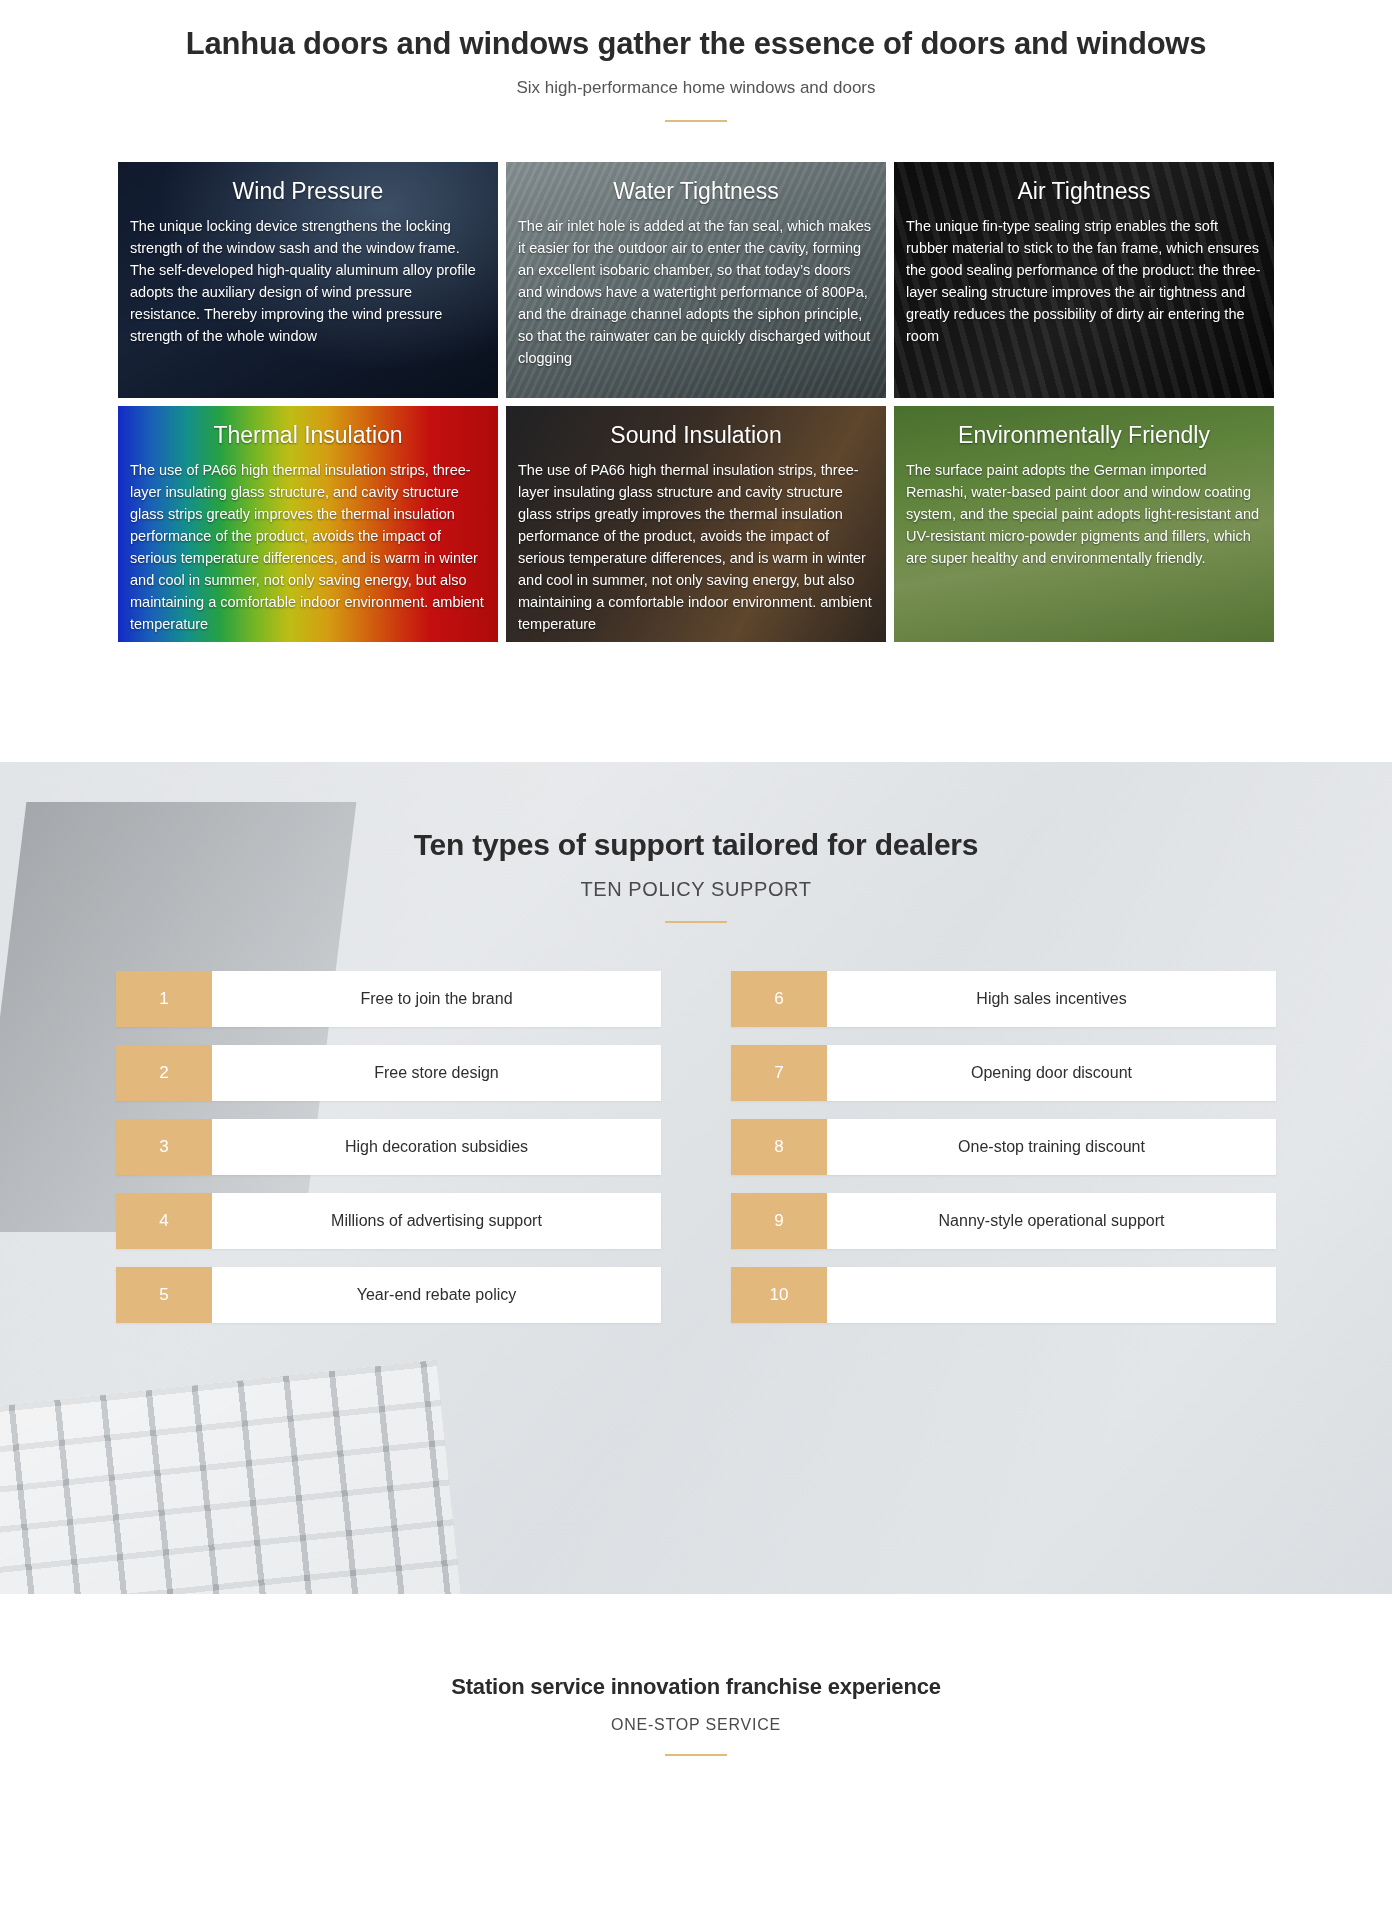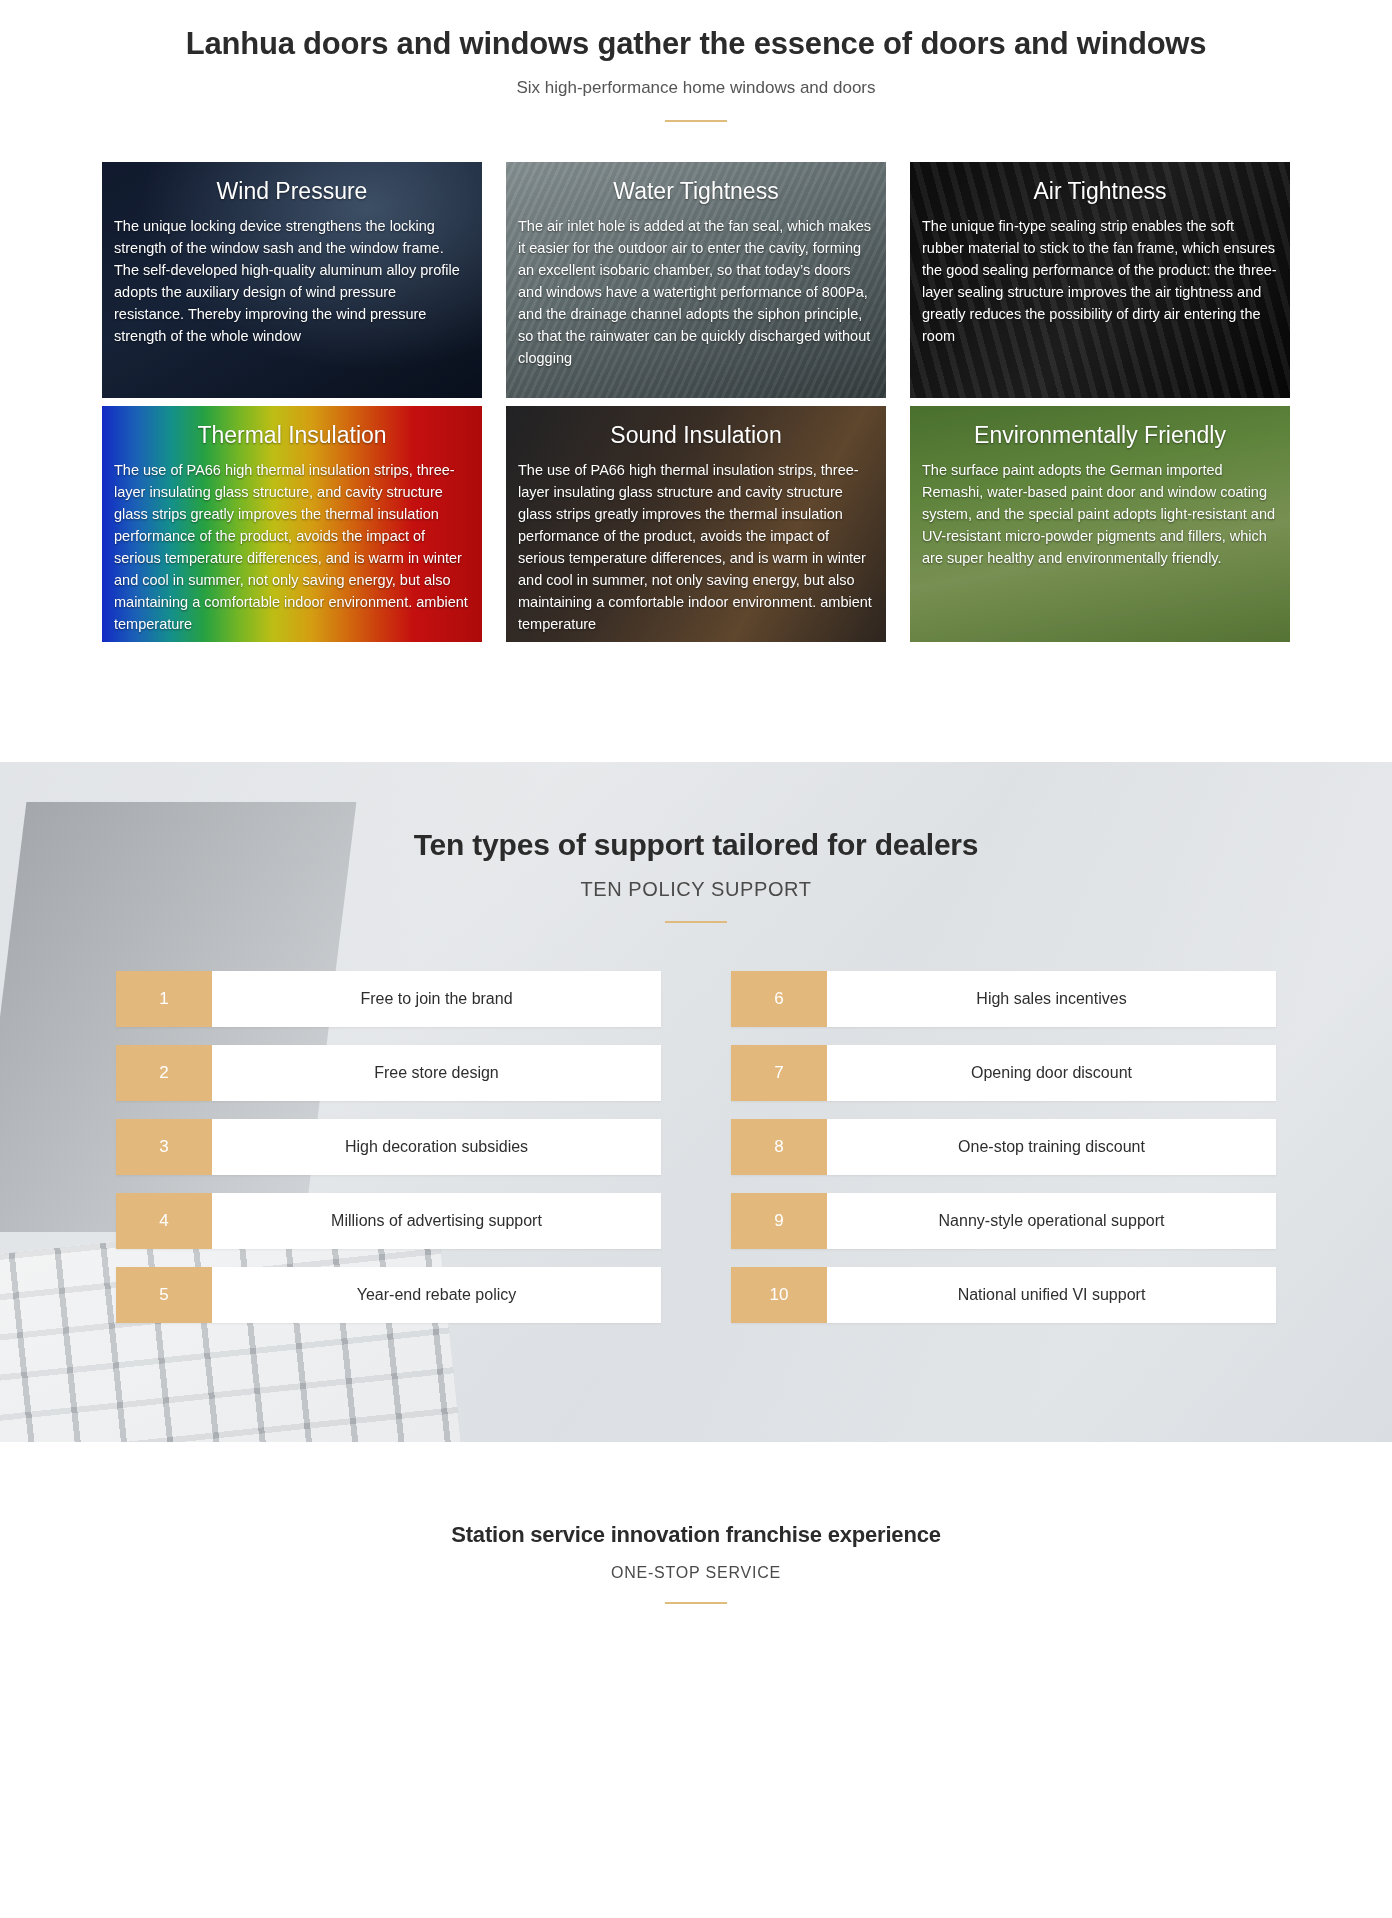--- a/index.html
+++ b/index.html
@@ -32,21 +32,21 @@
     background: #e0bb7e;
     margin: 22px auto 0;
   }
 
   .cards {
     width: 1188px;
     margin: 40px auto 0;
     display: grid;
     grid-template-columns: repeat(3, 380px);
     grid-auto-rows: 236px;
-    gap: 8px 24px;
+    gap: 8px 8px;
     justify-content: center;
   }
   .card {
     position: relative;
     overflow: hidden;
     color: #fff;
     padding: 16px 12px 0 12px;
   }
   .card .card-bg { position: absolute; inset: 0; z-index: 0; }
   .card .card-inner { position: relative; z-index: 2; }
@@ -93,21 +93,21 @@
     background:
       linear-gradient(170deg, #5f8f3c 0%, #78a84c 30%, #9ab96a 60%, #6d9443 100%);
   }
   .scrim { position: absolute; inset: 0; background: rgba(0,0,0,.22); z-index: 1; }
   .scrim.light { background: rgba(0,0,0,.12); }
 
   
   .section-support {
     margin-top: 120px;
     position: relative;
-    height: 680px;
+    height: 832px;
     background:
       linear-gradient(rgba(232,234,236,.80), rgba(226,229,232,.86)),
       linear-gradient(125deg,#c9ced3 0%,#e3e6e9 30%,#b9bfc6 55%,#dfe2e5 80%,#aab1b8 100%);
     overflow: hidden;
   }
   .kbd {
     position: absolute; left: -20px; bottom: -30px;
     width: 470px; height: 240px;
     background:
       repeating-linear-gradient(90deg, rgba(255,255,255,.55) 0 40px, rgba(150,155,160,.45) 40px 46px),
@@ -281,21 +281,20 @@
     <div class="policy-item">
       <div class="policy-num">9</div>
       <div class="policy-text">Nanny-style operational support</div>
     </div>
     <div class="policy-item">
       <div class="policy-num">5</div>
       <div class="policy-text">Year-end rebate policy</div>
     </div>
     <div class="policy-item">
       <div class="policy-num">10</div>
-      <div class="policy-text">National unified VI support</div>
     </div>
   </div>
 </section>
 
 <section class="section-station">
   <h2 class="sec-title">Station service innovation franchise experience</h2>
   <div class="sec-sub">ONE-STOP SERVICE</div>
   <div class="sec-rule"></div>
 </section>
 

